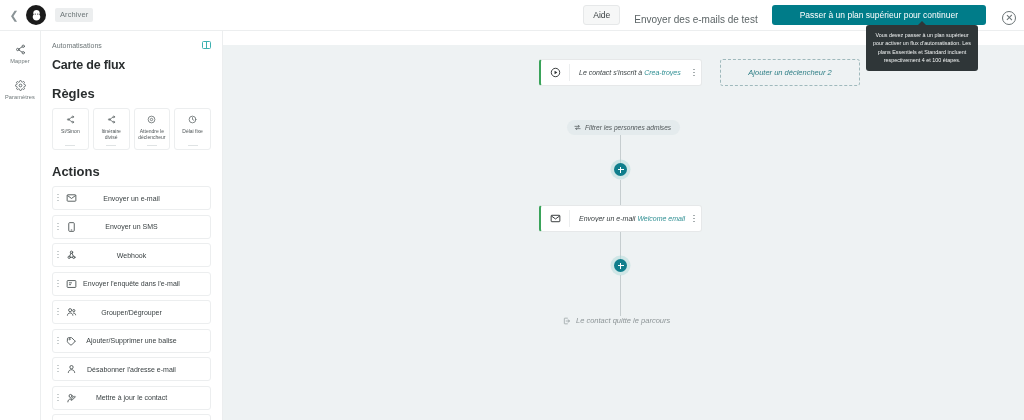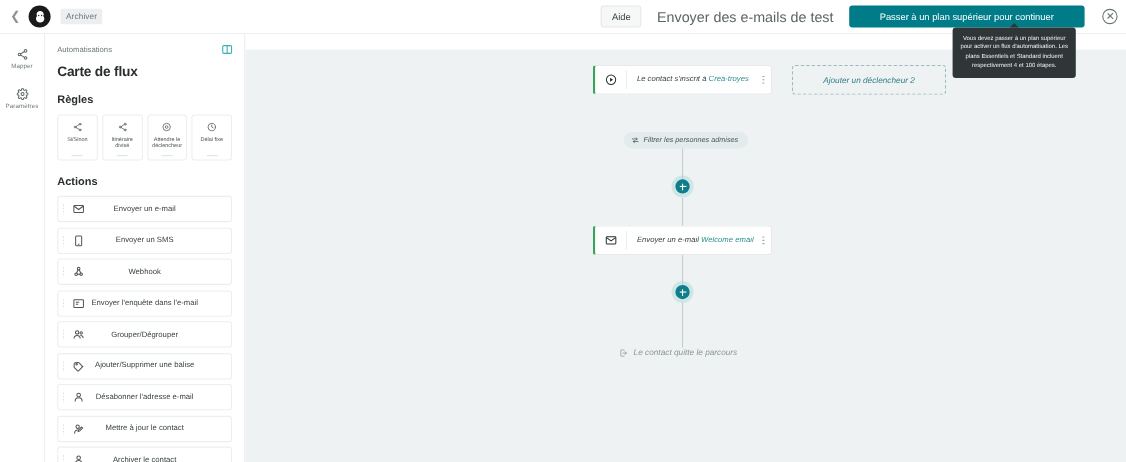--- a/index.html
+++ b/index.html
@@ -31,30 +31,30 @@
   .app-title {
     margin-left: 14px; font-size: 12.5px; font-weight: 700;
     color: #2a2e2f; letter-spacing: -0.1px; white-space: nowrap;
   }
   .draft-badge {
     margin-left: 9px; background: #eceeef; color: #6d7678;
     font-size: 7.5px; padding: 2px 5px 2.5px; border-radius: 2px;
     letter-spacing: .1px; white-space: nowrap;
   }
   .topbar-right {
-    margin-left: auto; display: flex; align-items: center; gap: 0;
+    margin-left: auto; display: flex; align-items: flex-end; gap: 0;
     padding-right: 8px;
   }
   .help-btn {
     font-size: 8.5px; color: #3a4143; background: #f6f7f7;
     border: 1px solid #e6e8e9; border-radius: 3px;
     padding: 4px 9px; cursor: pointer; white-space: nowrap;
   }
   .test-link {
-    font-size: 13px; color: #5c6466; margin-left: 14px;
+    font-size: 10px; color: #5c6466; margin-left: 14px;
     cursor: pointer; white-space: nowrap;
   }
   .upgrade-btn {
     margin-left: 14px; background: #007c89; color: #ffffff;
     font-size: 8.5px; border-radius: 3px; padding: 5px 28px;
     cursor: pointer; white-space: nowrap;
   }
   .close-circle {
     margin-left: 16px; width: 14px; height: 14px; border-radius: 50%;
     border: 1.1px solid #6a7375; position: relative; cursor: pointer;
@@ -108,21 +108,21 @@
   }
   .collapse-icon::before {
     content: ""; position: absolute; left: 3.2px; top: -1.2px;
     bottom: -1.2px; width: 1.2px; background: #3db0b0;
   }
   .panel-title {
     font-size: 12.5px; font-weight: 700; color: #2a2e2f;
     margin-top: 9px; letter-spacing: -.2px;
   }
   .section-label {
-    font-size: 10px; font-weight: 700; color: #2a2e2f; margin-top: 14px;
+    font-size: 13px; font-weight: 700; color: #2a2e2f; margin-top: 14px;
   }
   .rule-grid {
     display: grid; grid-template-columns: repeat(4, 1fr);
     gap: 4px; margin-top: 7px;
   }
   .rule-card {
     background: #ffffff; border: 1px solid #eceeef; border-radius: 3px;
     height: 42px; display: flex; flex-direction: column; align-items: center;
     justify-content: flex-start; padding-top: 6px; cursor: pointer;
   }

